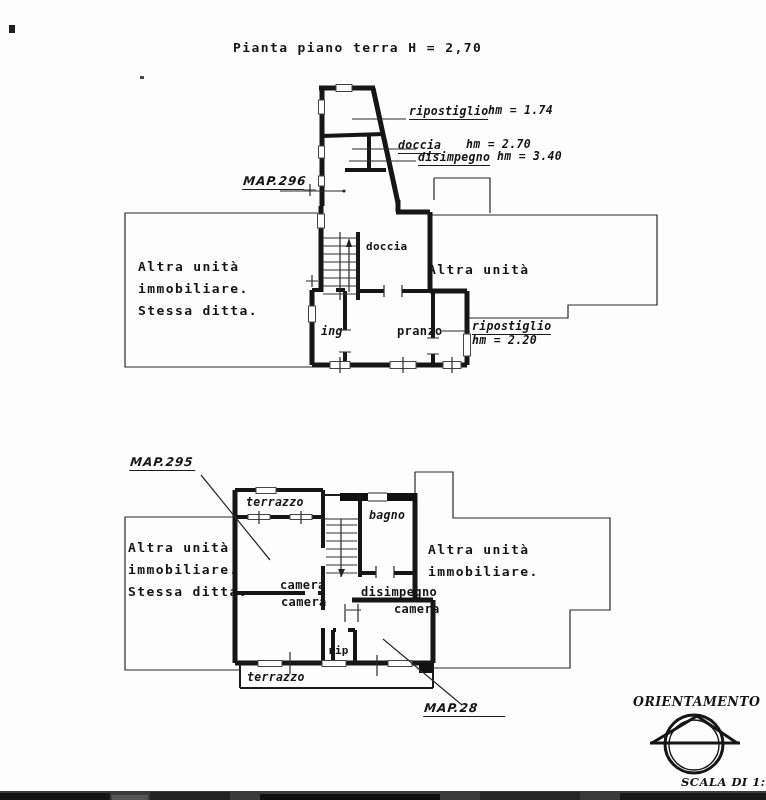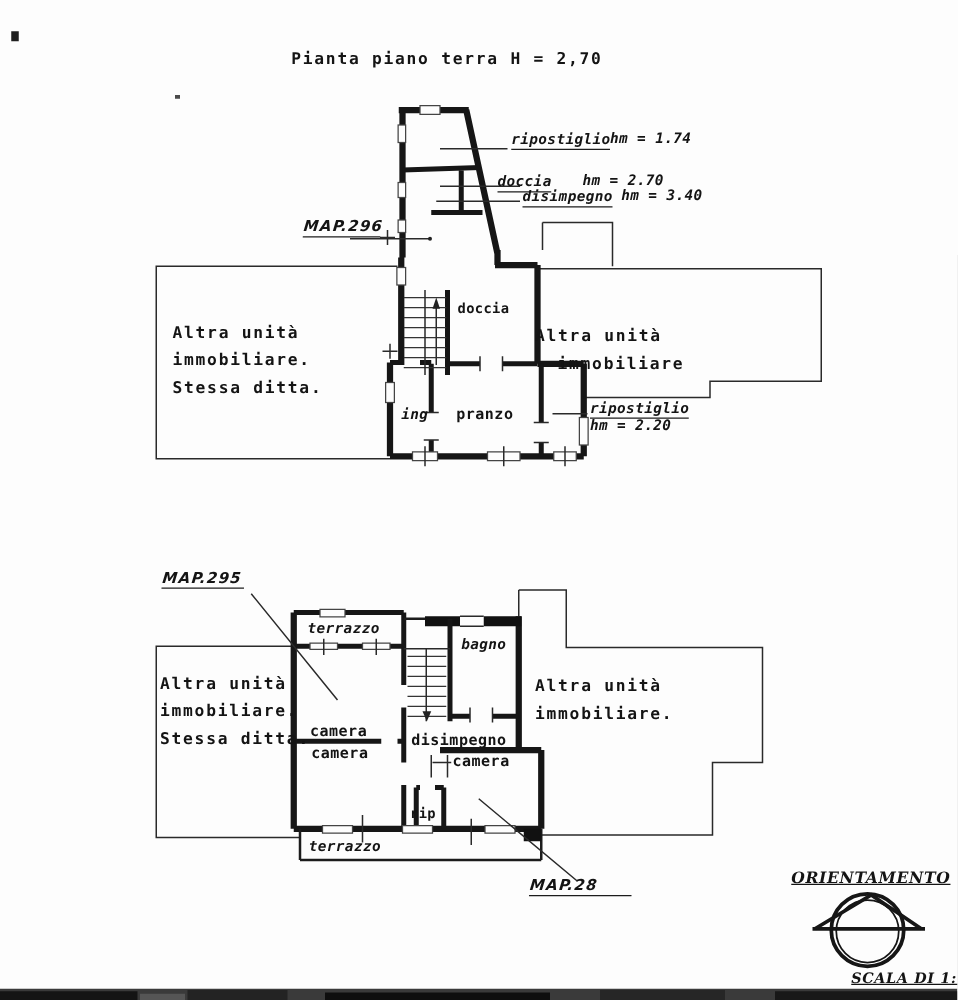--- a/index.html
+++ b/index.html
@@ -3,27 +3,27 @@
 <meta charset="utf-8">
 <style>
   html,body{margin:0;padding:0;background:#e8e8e8;}
   .page{position:relative;width:766px;height:800px;background:#fdfdfd;overflow:hidden;
         font-family:"DejaVu Sans Mono", monospace;}
   svg.linework{position:absolute;left:0;top:0;}
   .lbl{position:absolute;color:#141414;font-weight:bold;white-space:nowrap;
        font-family:"DejaVu Sans Mono", monospace;}
   .s11{font-size:11px;letter-spacing:.3px;}
   .s115{font-size:11.5px;letter-spacing:.3px;font-style:italic;}
-  .s12{font-size:12px;letter-spacing:.4px;}
+  .s12{font-size:12px;letter-spacing:.4px;margin-left:32px;}
   .s13{font-size:13px;letter-spacing:1.4px;}
   .blk{line-height:22px;}
   .u{border-bottom:1.6px solid #1c1c1c;padding-bottom:1px;}
   .hand{font-family:"DejaVu Sans", sans-serif;font-style:italic;font-weight:bold;
         font-size:12px;letter-spacing:1px;transform:skewX(-6deg);}
-  .serif{font-family:"DejaVu Serif", serif;font-style:italic;font-weight:bold;text-decoration:underline;}
+  .serif{font-family:"DejaVu Serif", serif;font-style:italic;font-weight:bold;}
   .or-title{font-size:12.5px;letter-spacing:.5px;}
   .or-scale{font-size:11.5px;letter-spacing:.5px;}
   
   .w8{stroke:#111;stroke-width:8;fill:none;}
   .w5{stroke:#161616;stroke-width:5;fill:none;}
   .w4{stroke:#161616;stroke-width:4;fill:none;}
   .w2{stroke:#1c1c1c;stroke-width:2;fill:none;}
   .t{stroke:#2a2a2a;stroke-width:1.2;fill:none;}
   .h{stroke:#333;stroke-width:1;fill:none;}
   .win{fill:#fdfdfd;stroke:#444;stroke-width:1;}
@@ -177,21 +177,20 @@
   <span class="lbl s115" style="left:472px;top:333px;">hm = 2.20</span>
 
   <div class="lbl s13 blk" style="left:138px;top:256px;">
     <div>Altra unità</div>
     <div>immobiliare.</div>
     <div>Stessa ditta.</div>
   </div>
 
   <div class="lbl s13 blk" style="left:428px;top:259px;">
     <div>Altra unità</div>
-    <div style="padding-left:18px;">immobiliare</div>
   </div>
 
   <span class="lbl hand u" style="left:130px;top:455px;width:66px;">MAP.295</span>
 
   <span class="lbl s115" style="left:246px;top:495px;">terrazzo</span>
   <span class="lbl s115" style="left:369px;top:508px;">bagno</span>
 
   <div class="lbl s13 blk" style="left:128px;top:537px;">
     <div>Altra unità</div>
     <div>immobiliare.</div>

